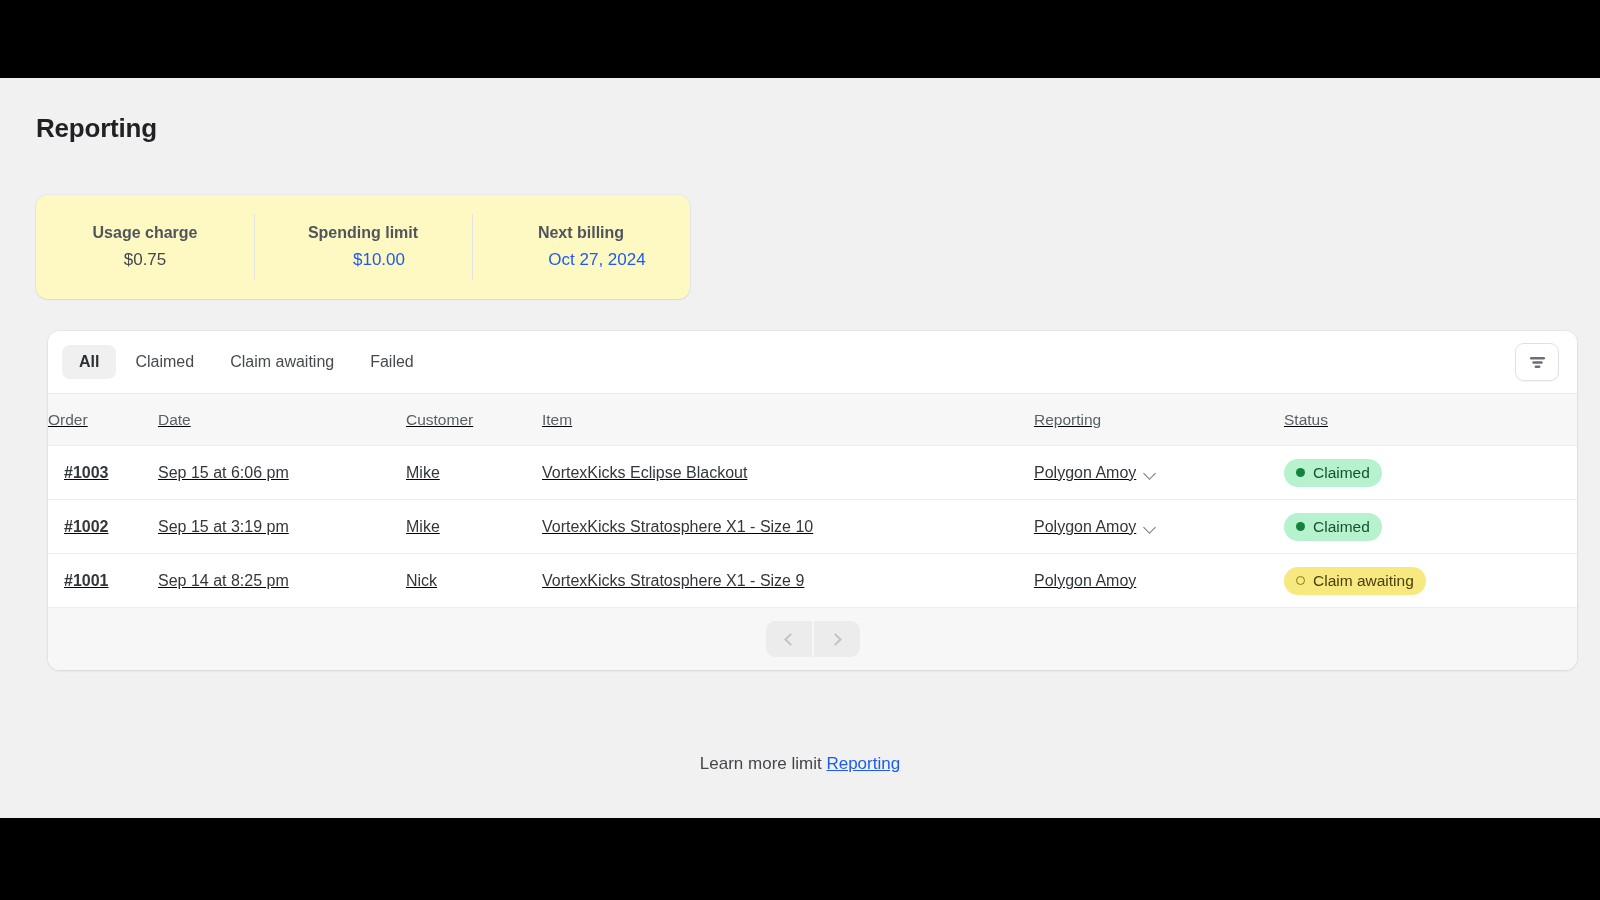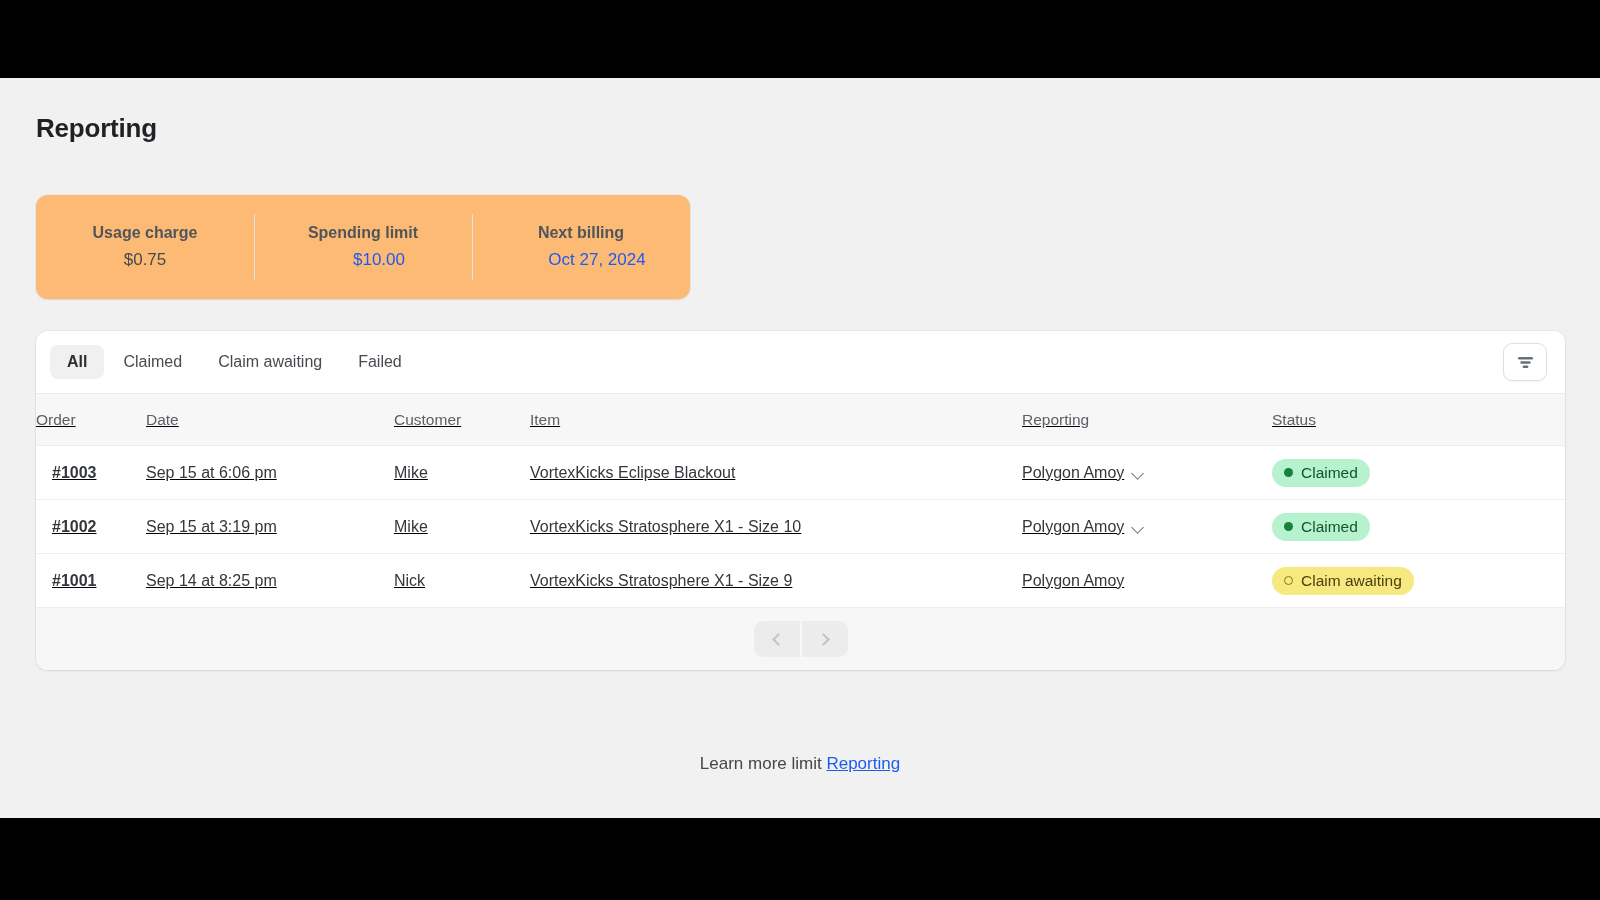--- a/index.html
+++ b/index.html
@@ -47,21 +47,21 @@
     font-weight: bold;
     color: #1f2124;
     letter-spacing: -0.2px;
   }
 
   
   .summary-card {
     position: absolute;
     left: 36px; top: 117px;
     width: 654px; height: 104px;
-    background: #fdba74;
+    background: #fef9c3;
     border-radius: 12px;
     box-shadow: 0 0 0 1px rgba(0,0,0,0.035), 0 1px 2px rgba(0,0,0,0.07);
     display: flex;
     align-items: center;
   }
   .summary-cell {
     flex: 1 1 0;
     height: 66px;
     display: flex;
     flex-direction: column;
@@ -90,21 +90,21 @@
   }
   .summary-value.link {
     color: #1e5bf0;
     cursor: pointer;
     margin-left: 32px;
   }
 
   
   .table-card {
     position: absolute;
-    left: 36px; top: 253px;
+    left: 48px; top: 253px;
     width: 1529px;
     background: #ffffff;
     border-radius: 12px;
     box-shadow: 0 0 0 1px rgba(0,0,0,0.035), 0 1px 3px rgba(0,0,0,0.08);
     overflow: hidden;
   }
 
   .tabs-row {
     height: 62px;
     background: #ffffff;

